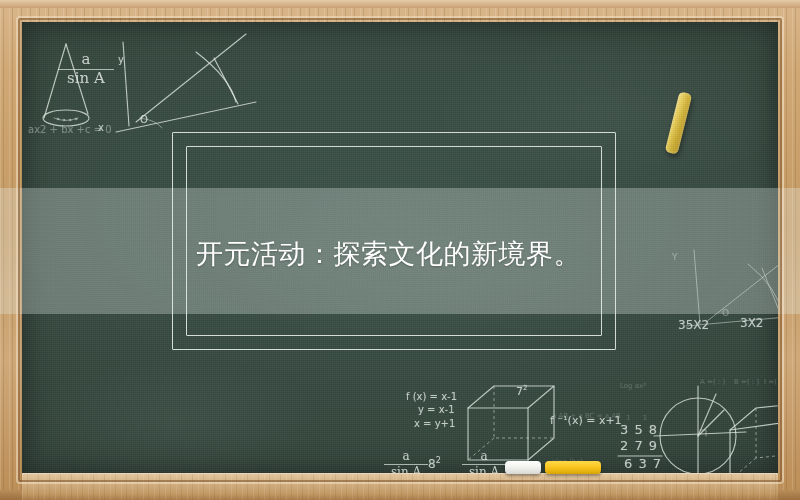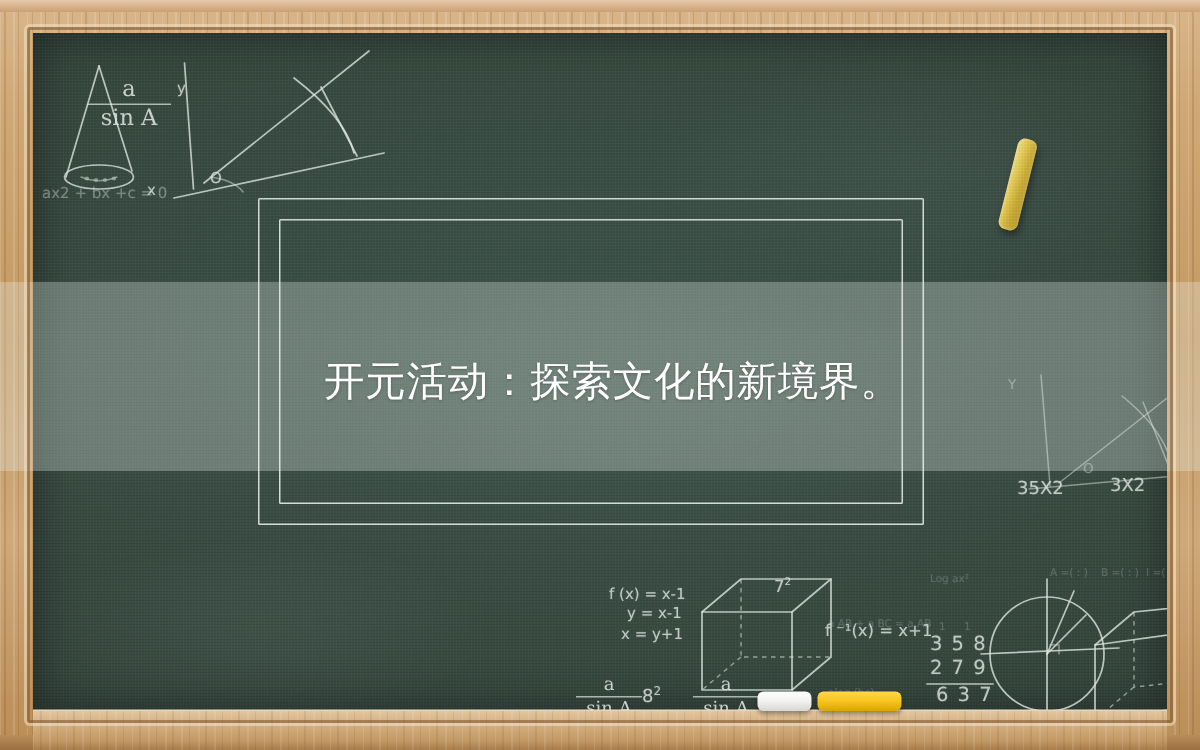--- a/index.html
+++ b/index.html
@@ -279,21 +279,21 @@
 
     <div class="deco-rect" style="left:150px;top:110px;width:442px;height:216px;"></div>
     <div class="deco-rect" style="left:164px;top:124px;width:414px;height:188px;"></div>
 
     <div class="stick stick-yellow-board" style="left:650px;top:70px;"></div>
 
   </div>
 
   <div class="band" style="top:188px;height:126px;"></div>
 
-  <div class="headline" style="left:216px;top:236px;">开元活动：探索文化的新境界。</div>
+  <div class="headline" style="left:196px;top:236px;">开元活动：探索文化的新境界。</div>
 
   <div class="tray-lip"></div>
   <div class="tray"></div>
   <div class="stick-white"></div>
   <div class="stick-yellow-tray"></div>
 
   <div class="frame-inner-bevel"></div>
 </div>
 
 </body></html>

